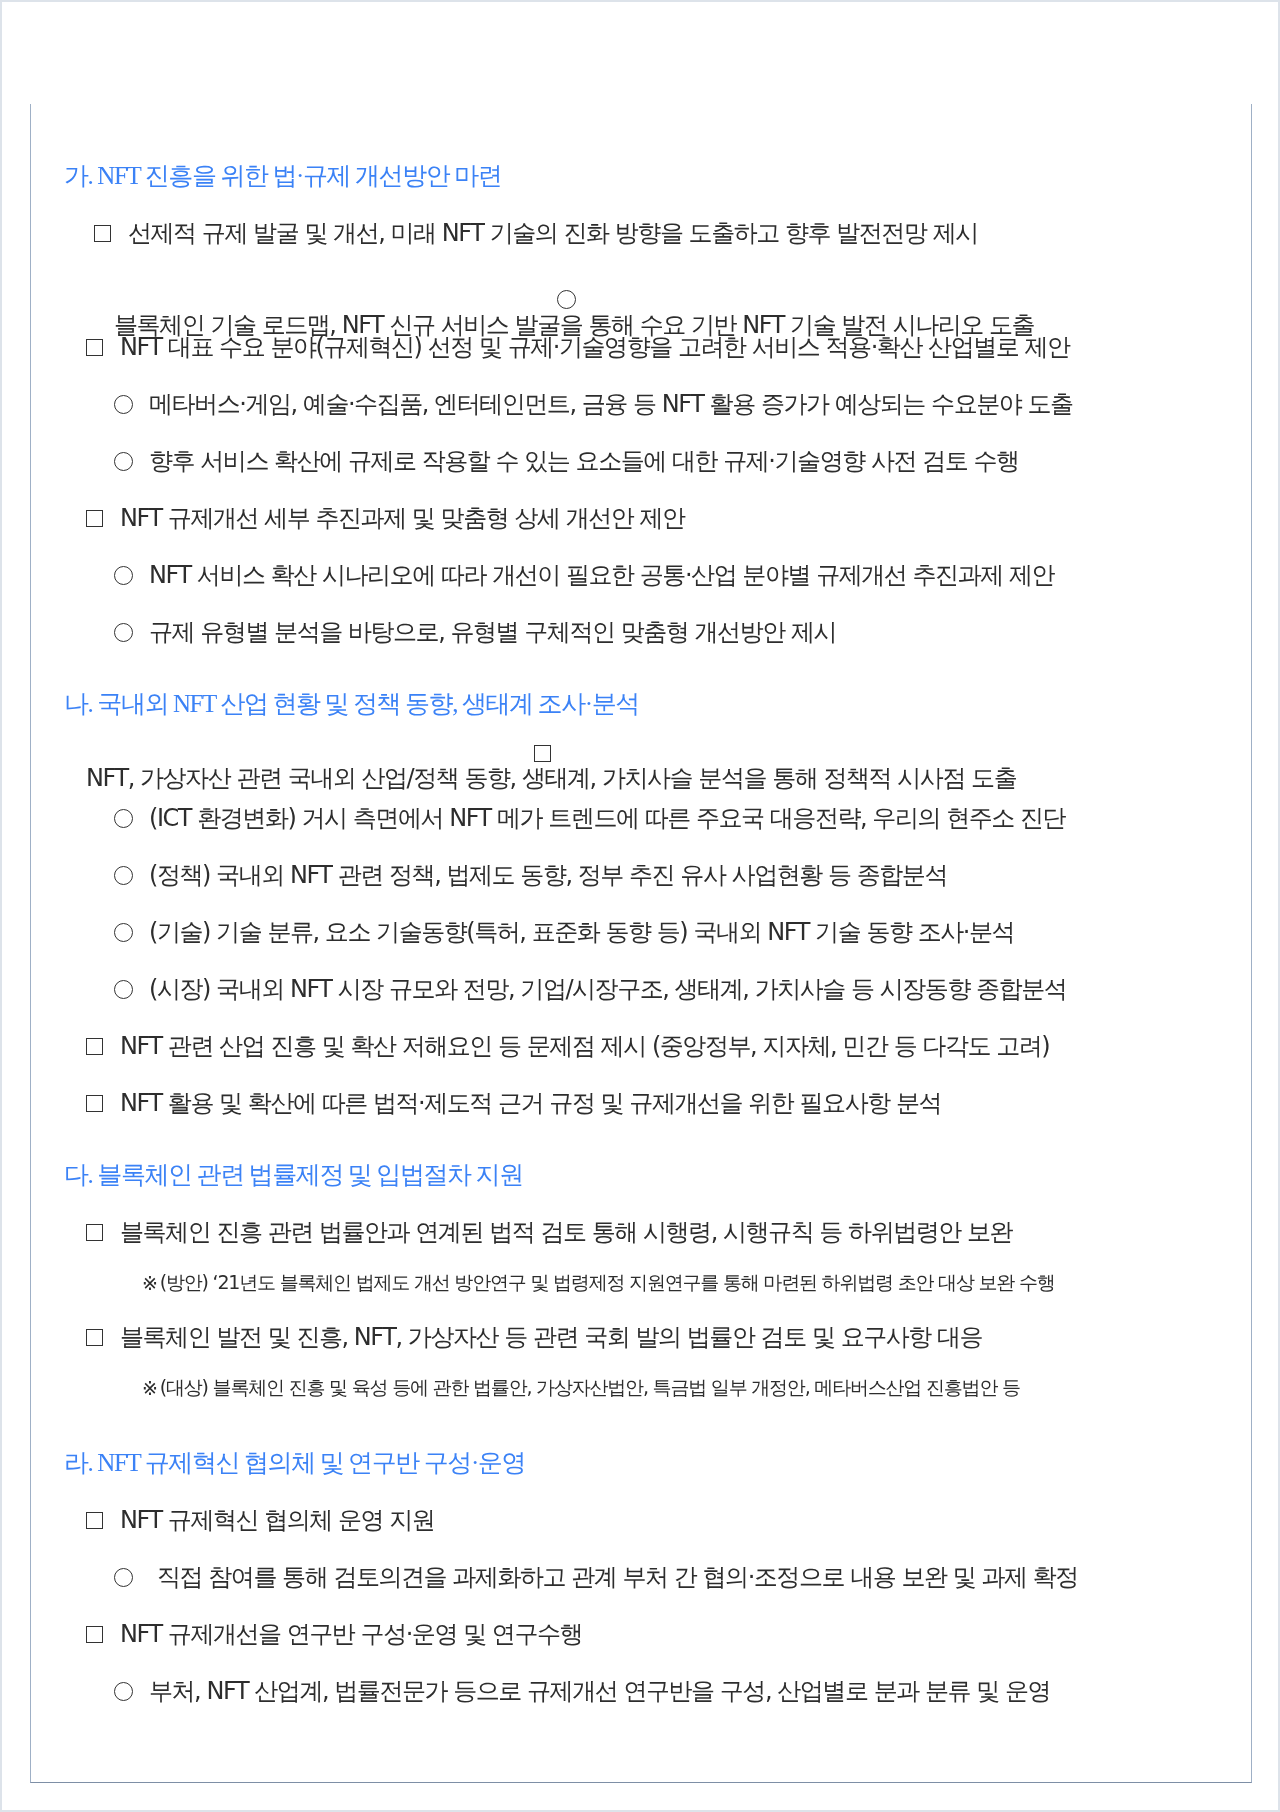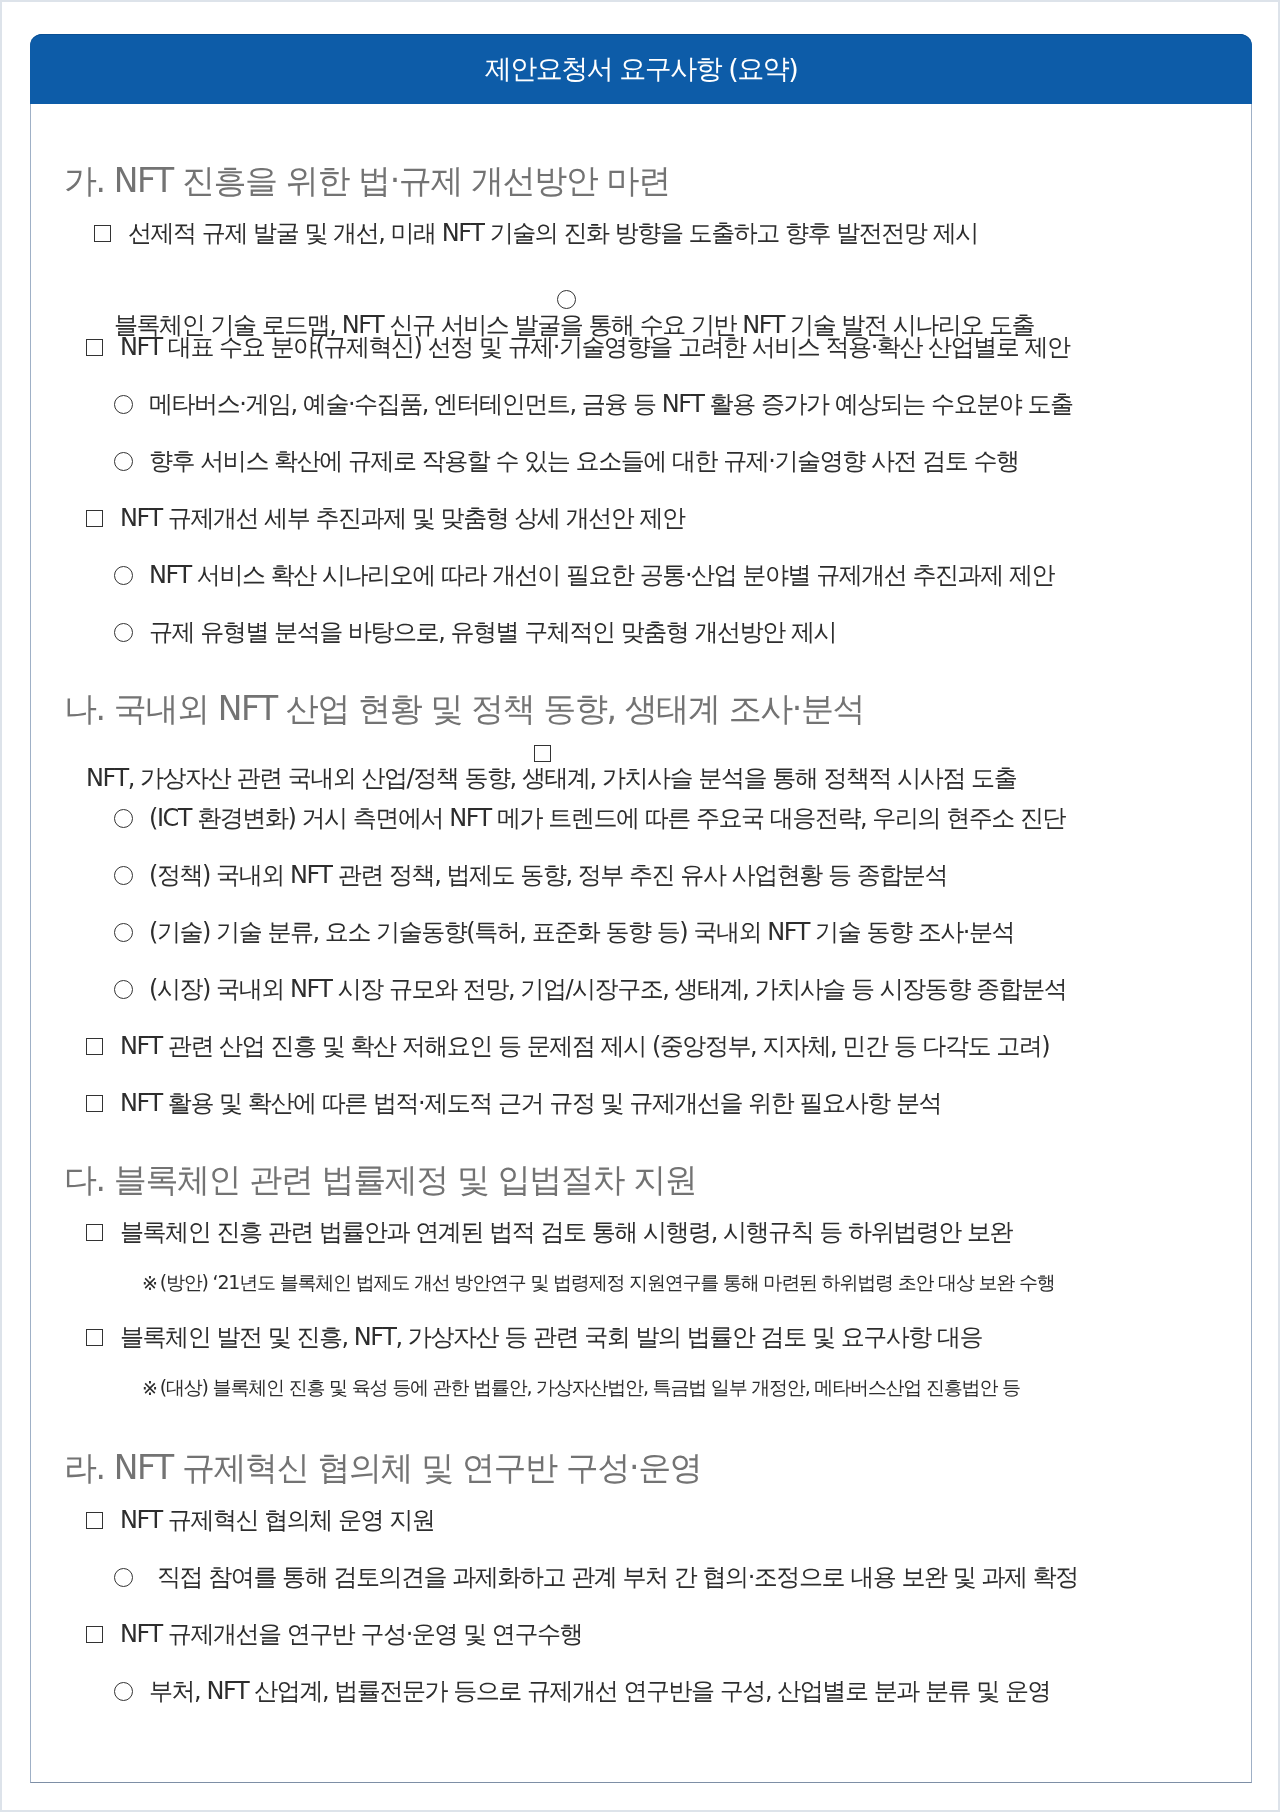--- a/index.html
+++ b/index.html
@@ -48,25 +48,26 @@
     box-sizing: border-box;
     border-left: 1.5px solid #9fb0c6;
     border-right: 1.5px solid #9fb0c6;
     border-bottom: 1.5px solid #7e8fa6;
     background: #ffffff;
   }
   .section { position: absolute; left: 0; width: 100%; }
   .sec-heading {
     position: absolute;
     left: 33px;
-    font-size: 33px;
+    font-size: 25px;
     letter-spacing: -1.4px;
-    color: #737373;
+    color: #3b82f6;
     font-weight: 500;
     white-space: nowrap;
+    font-family: Liberation Serif, serif;
   }
   .row {
     position: absolute;
     white-space: nowrap;
     font-size: 24px;
     letter-spacing: -1.45px;
     color: #2d2d2d;
     display: flex;
     align-items: center;
   }
@@ -94,23 +95,20 @@
     display: inline-block;
     margin-right: 3px;
     font-size: 19px;
     flex: none;
   }
 </style>
 </head>
 <body>
 
 <div class="panel">
-  <div class="panel-header">
-    <span class="panel-title">제안요청서 요구사항 (요약)</span>
-  </div>
 
   <div class="panel-body">
 
     <div class="section" style="top:0;">
       <div class="sec-heading" style="top:55px;">가. NFT 진흥을 위한 법·규제 개선방안 마련</div>
       <div class="row lvl1" style="top:113px;padding-left:8px;">
         <span class="bullet-square"></span>
         <span>선제적 규제 발굴 및 개선, 미래 NFT 기술의 진화 방향을 도출하고 향후 발전전망 제시</span>
       </div>
       <div class="row lvl2" style="top:186px;flex-direction:column;">

